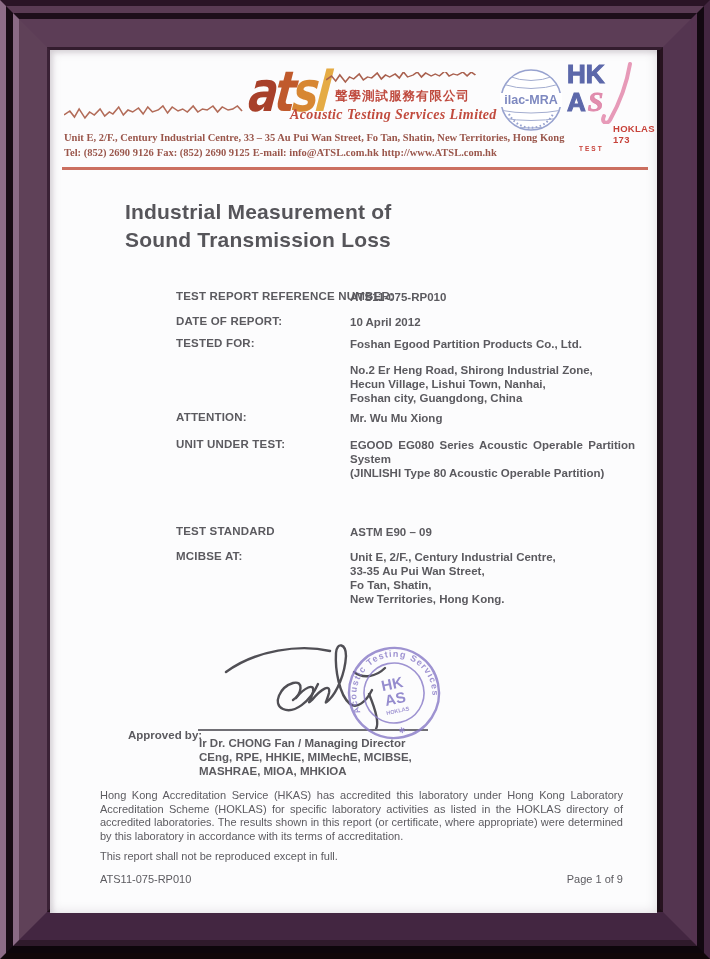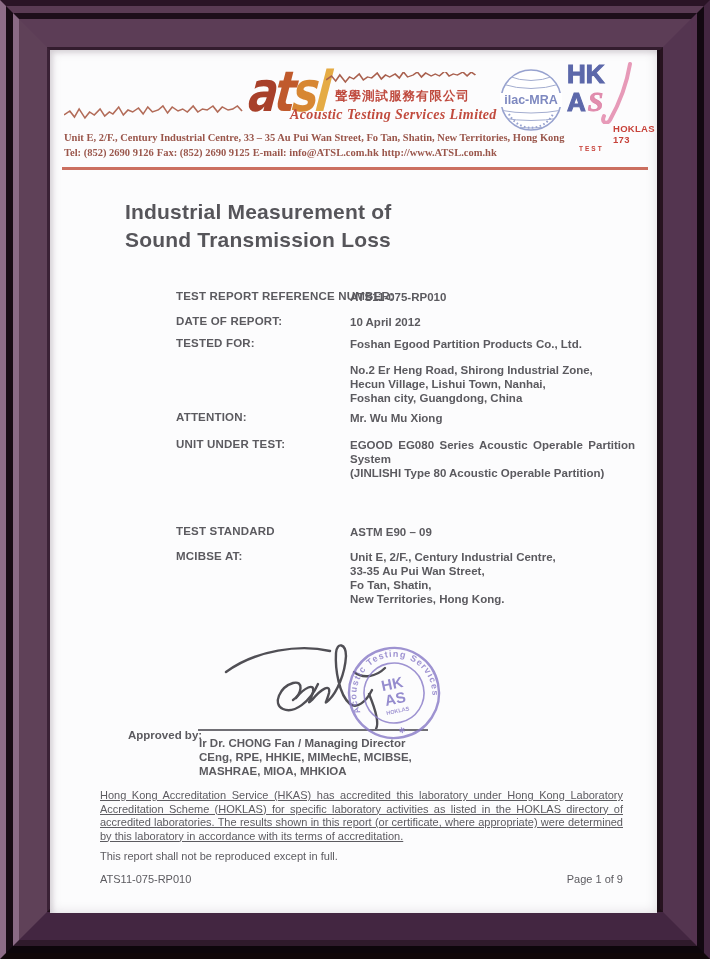--- a/index.html
+++ b/index.html
@@ -37,21 +37,21 @@
   
   .lbl{position:absolute;left:78px;font:bold 11.5px "Liberation Sans",sans-serif;color:#5b5a5f;letter-spacing:.2px;margin-left:48px;}
   .val{position:absolute;left:300px;font:bold 11.5px "Liberation Sans",sans-serif;color:#5b5a5f;line-height:14px;}
   .just{width:285px;text-align:justify;}
   
   .sigline{left:148px;top:679px;width:230px;border-bottom:2px solid #706f75;}
   .director{left:149px;top:686px;font:bold 11.5px "Liberation Sans",sans-serif;color:#5b5a5f;line-height:14px;}
   .approved{left:78px;top:666px;font:bold 11.5px "Liberation Sans",sans-serif;color:#5b5a5f;margin-top:13px;}
   .stamp{left:295px;top:594px;opacity:.82;transform:rotate(-12deg);}
   
-  .accred{left:50px;top:739px;width:523px;font:11px "Liberation Sans",sans-serif;color:#5c5b60;line-height:13.5px;text-align:justify;text-decoration:underline;}
+  .accred{left:50px;top:739px;width:523px;font:11px "Liberation Sans",sans-serif;color:#5c5b60;line-height:13.5px;text-align:justify;}
   .note{left:50px;top:800px;font:11px "Liberation Sans",sans-serif;color:#5c5b60;}
   .pagerow{left:50px;top:823px;width:523px;display:flex;justify-content:space-between;
     font:11px "Liberation Sans",sans-serif;color:#5c5b60;}
 </style>
 </head>
 <body>
 
 <div class="stage">
   <div class="f f1"></div>
   <div class="f f2"></div>

